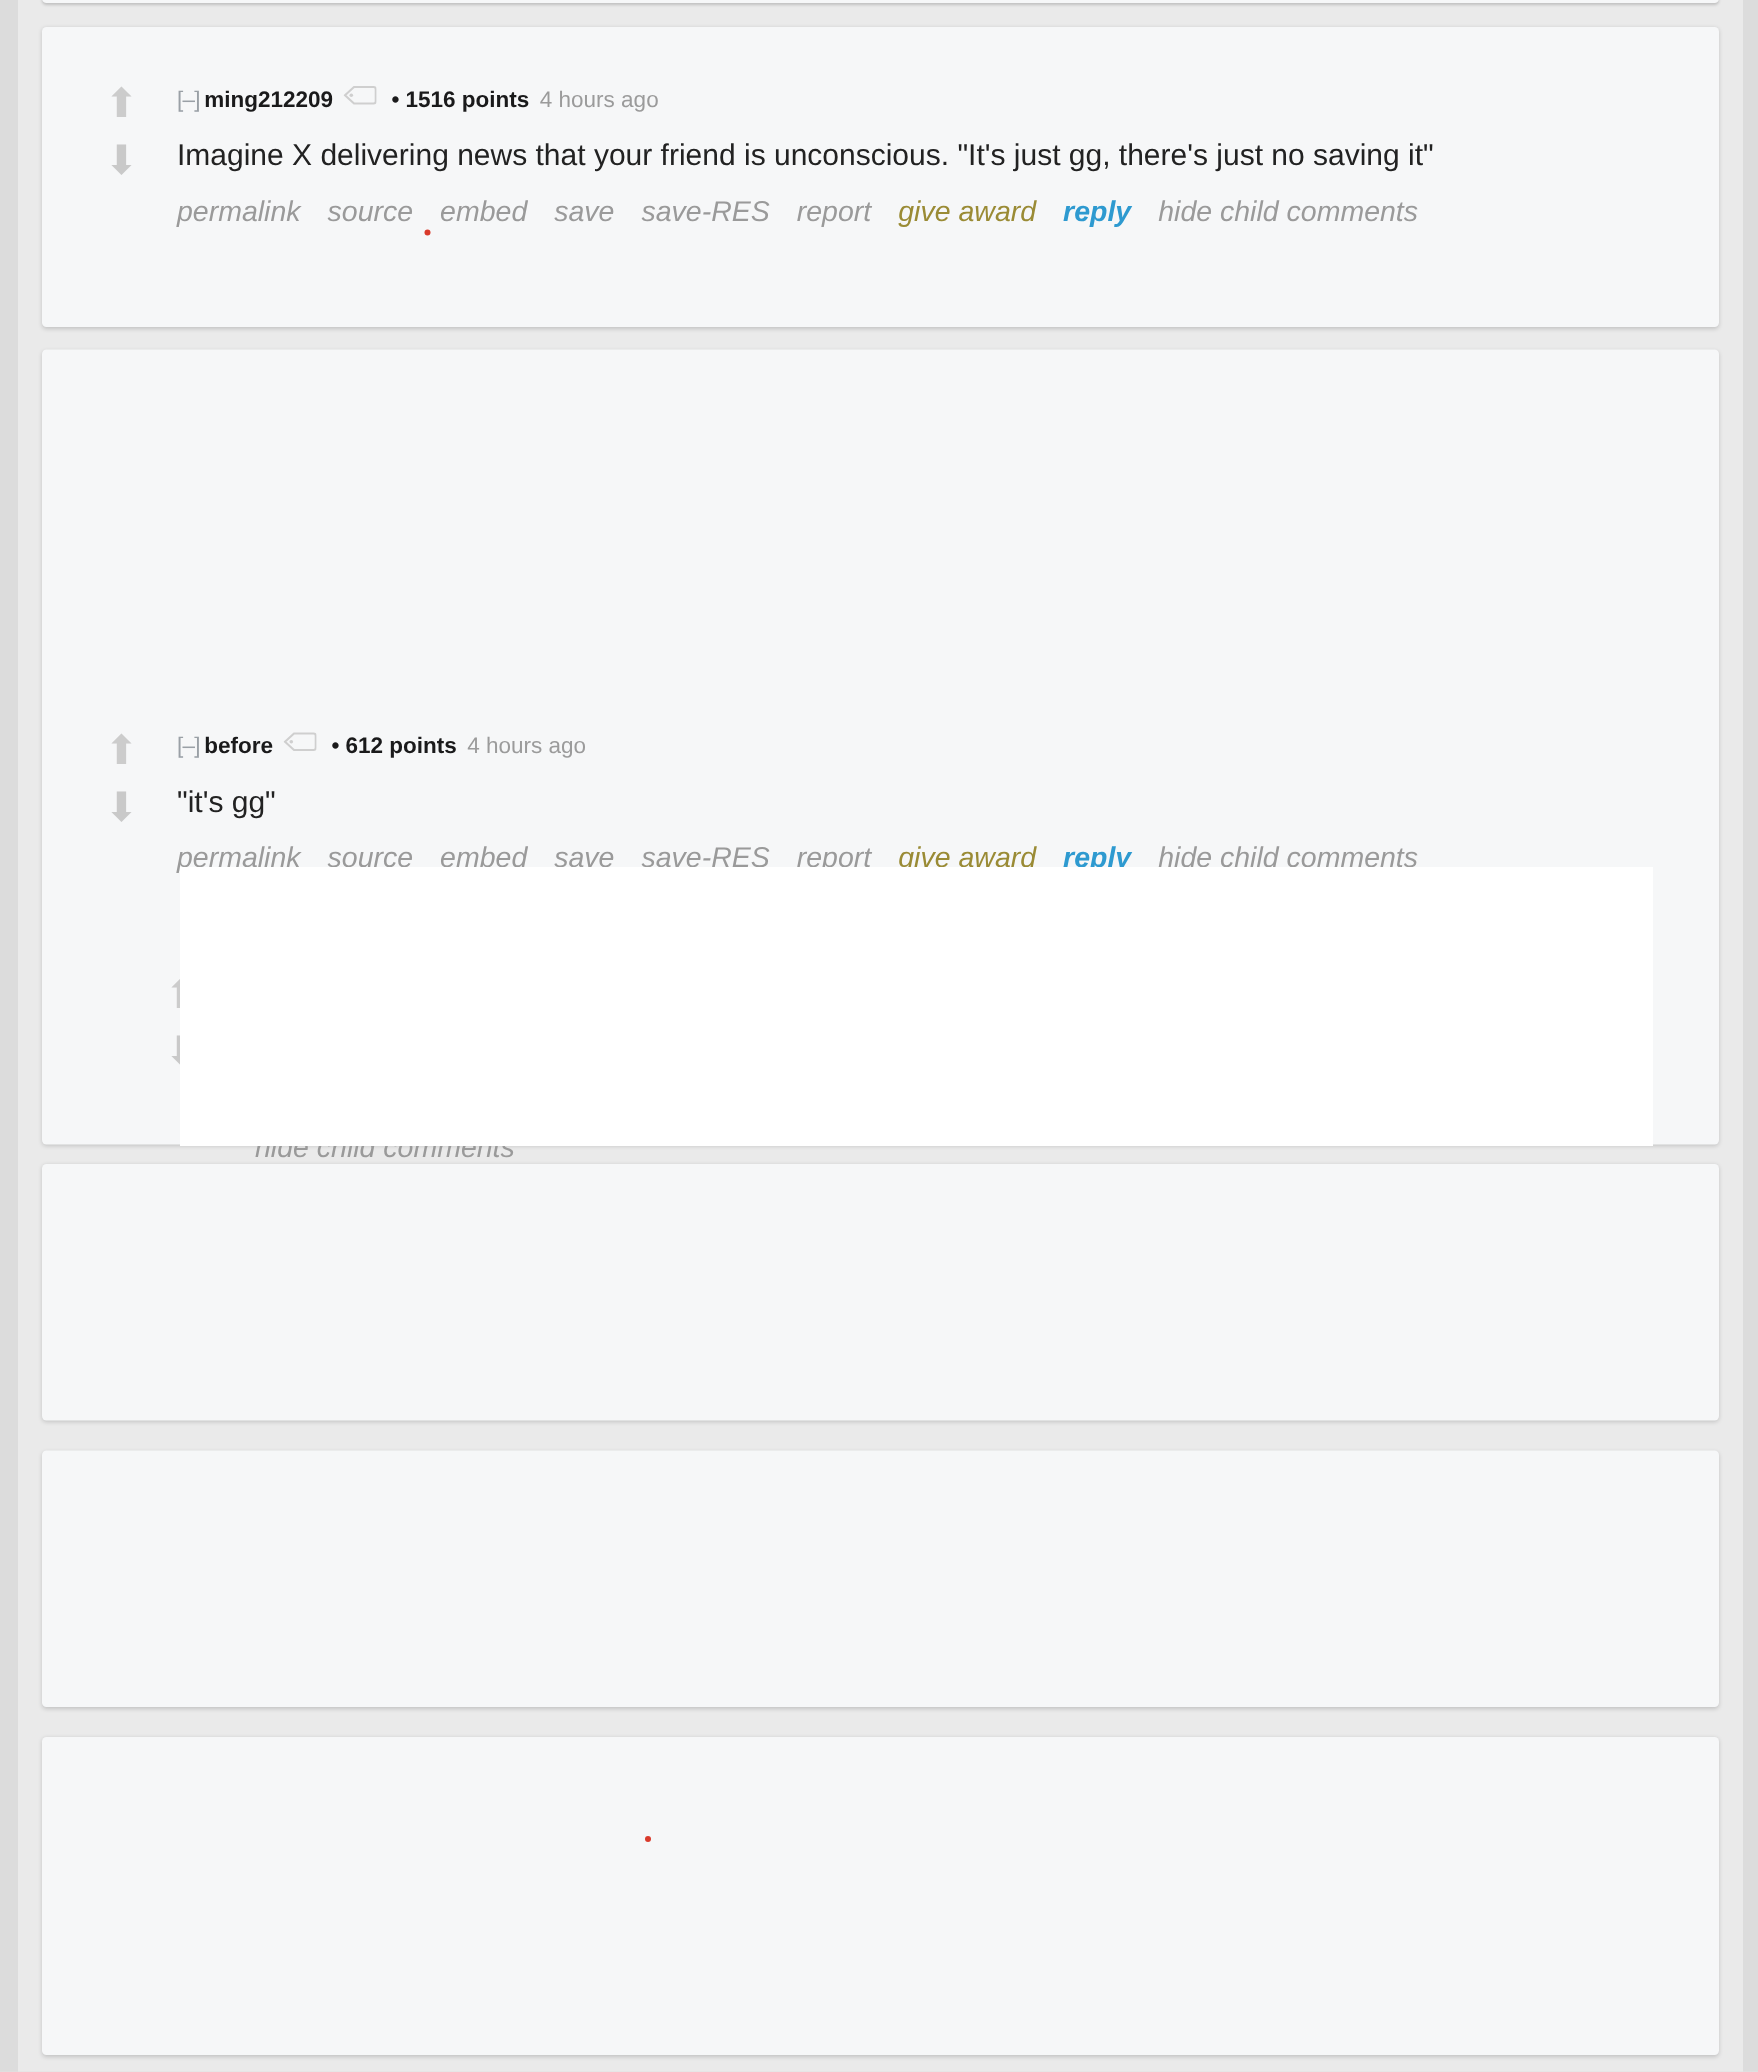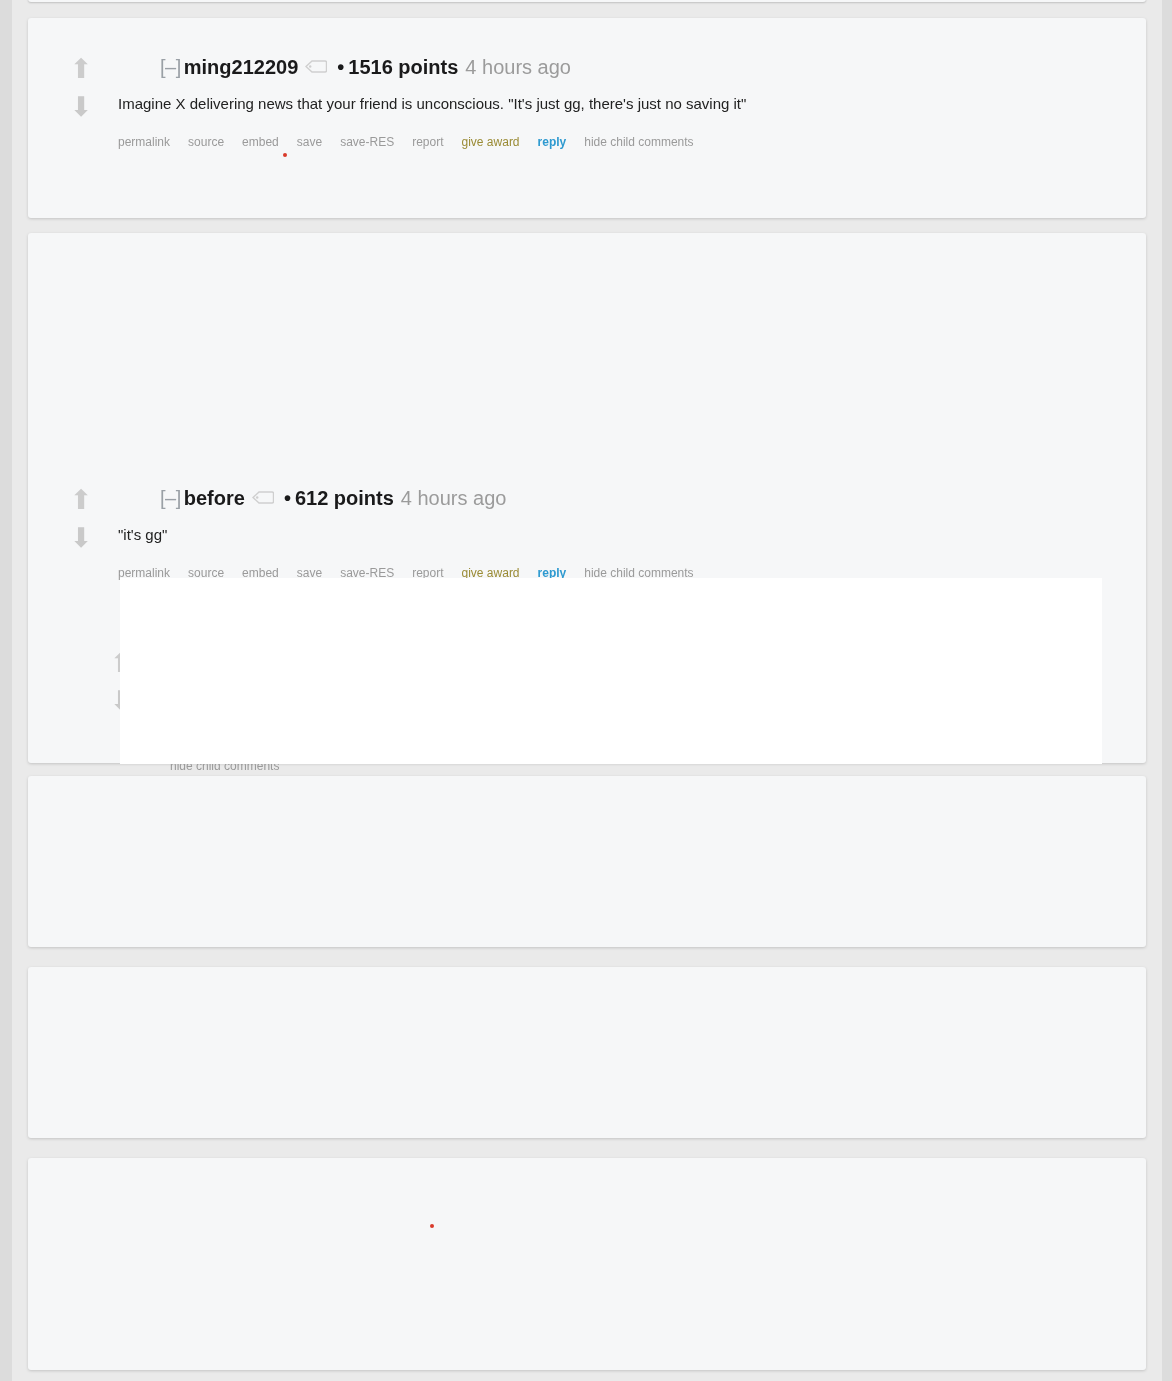--- a/index.html
+++ b/index.html
@@ -79,25 +79,24 @@
     display: block;
     font-size: 27px;
     line-height: 38px;
     color: #cccccc;
   }
   .arrow.dn { color: #c9c9c9; }
 
   .body { position: absolute; }
 
   .tagline {
-    font-size: 20px;
+    font-size: 15px;
     line-height: 26px;
     white-space: nowrap;
     color: #888888;
-    margin-left: 42px;
   }
   .collapse {
     color: #9aa0a6;
     letter-spacing: -.5px;
   }
   .author {
     font-weight: bold;
     color: #1a1a1b;
     margin-left: 3px;
   }
@@ -123,29 +122,30 @@
     font-weight: bold;
     margin: 0 4px 0 8px;
   }
   .points {
     font-weight: bold;
     color: #1a1a1b;
   }
   .age { color: #9b9b9b; margin-left: 7px; }
 
   .text {
-    font-size: 15px;
+    font-size: 20px;
     line-height: 34px;
     color: #222222;
   }
 
   .links {
-    font-size: 12px;
+    font-size: 19px;
     line-height: 30px;
     color: #9a9a9a;
+    font-style: italic;
   }
   .links span { margin-right: 18px; white-space: nowrap; }
   .links span:last-child { margin-right: 0; }
   .links .award { color: #9a8b35; }
   .links .reply { color: #2e9ad0; font-weight: bold; }
 
   
   .white-block {
     position: absolute;
     background: #ffffff;

